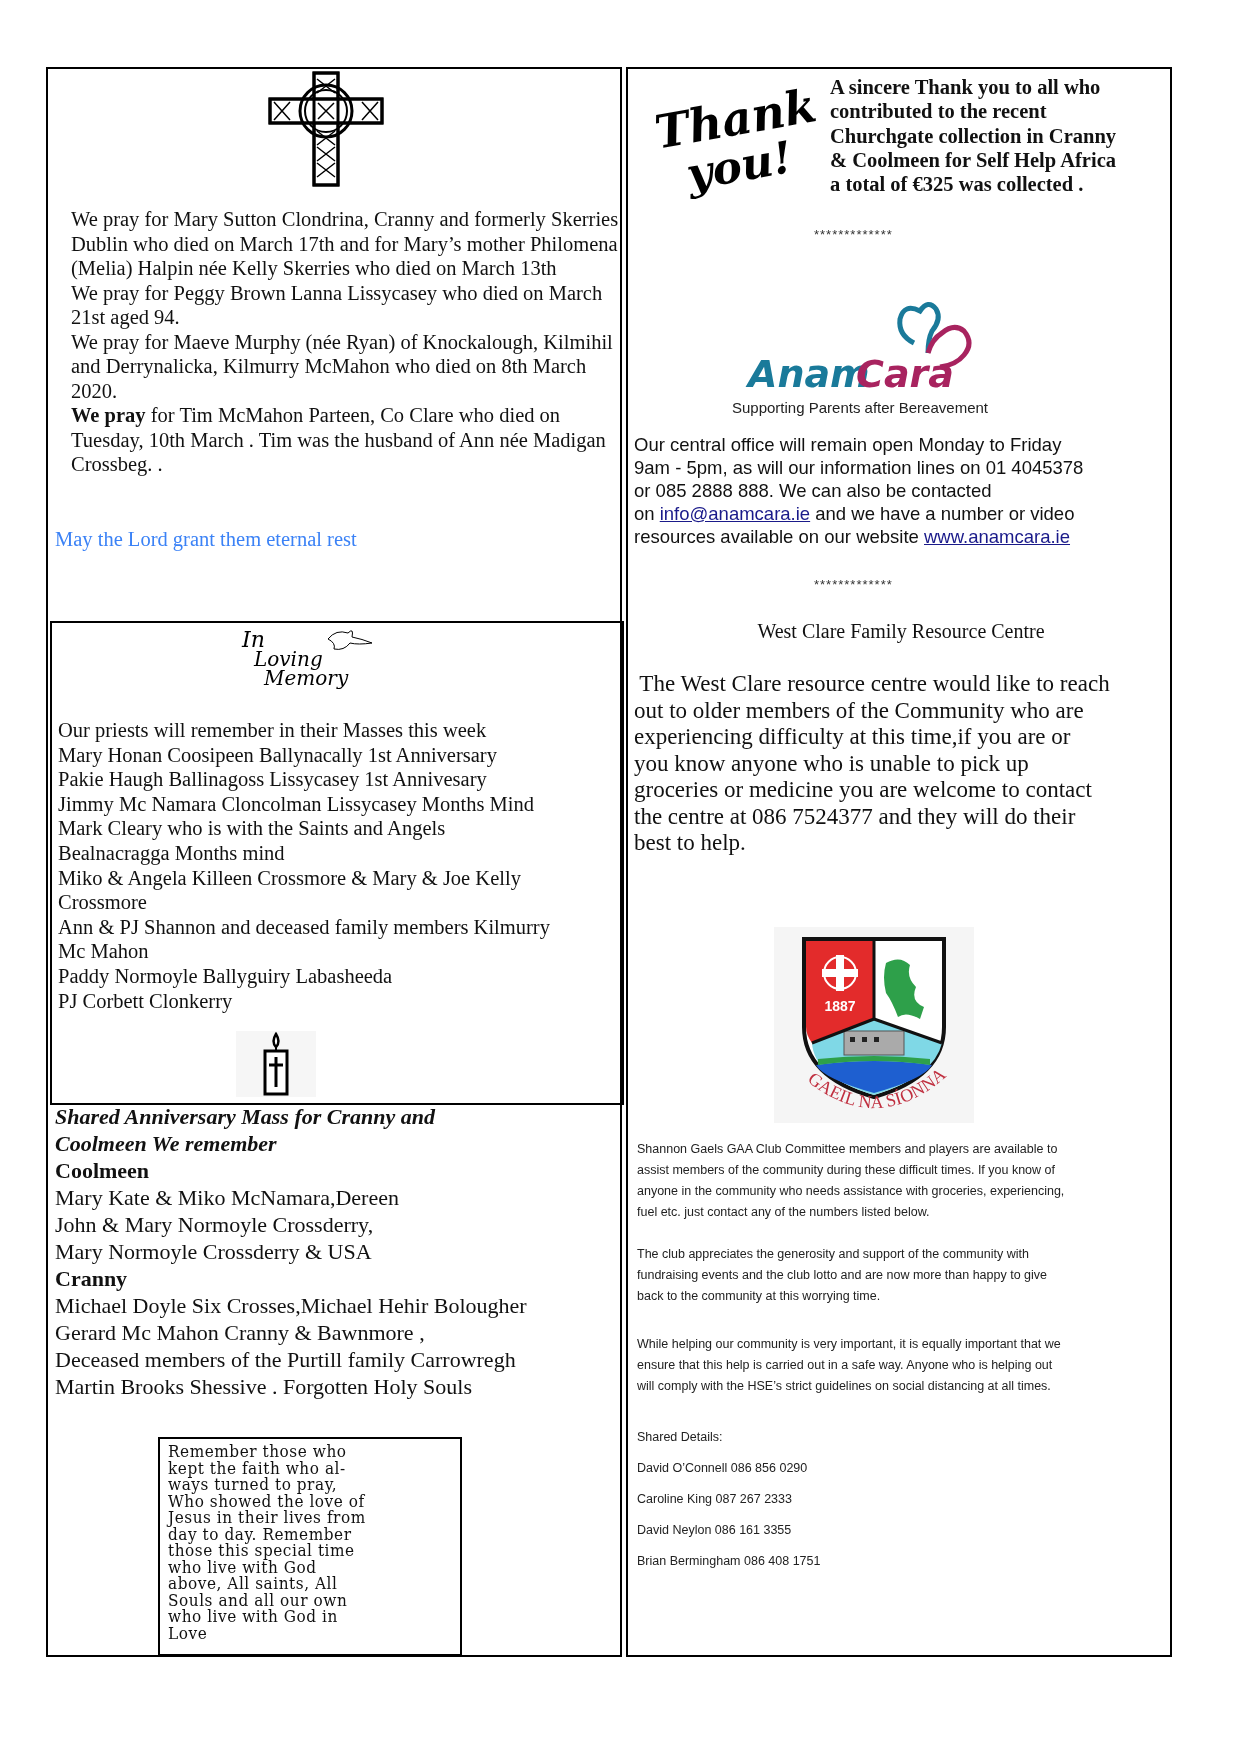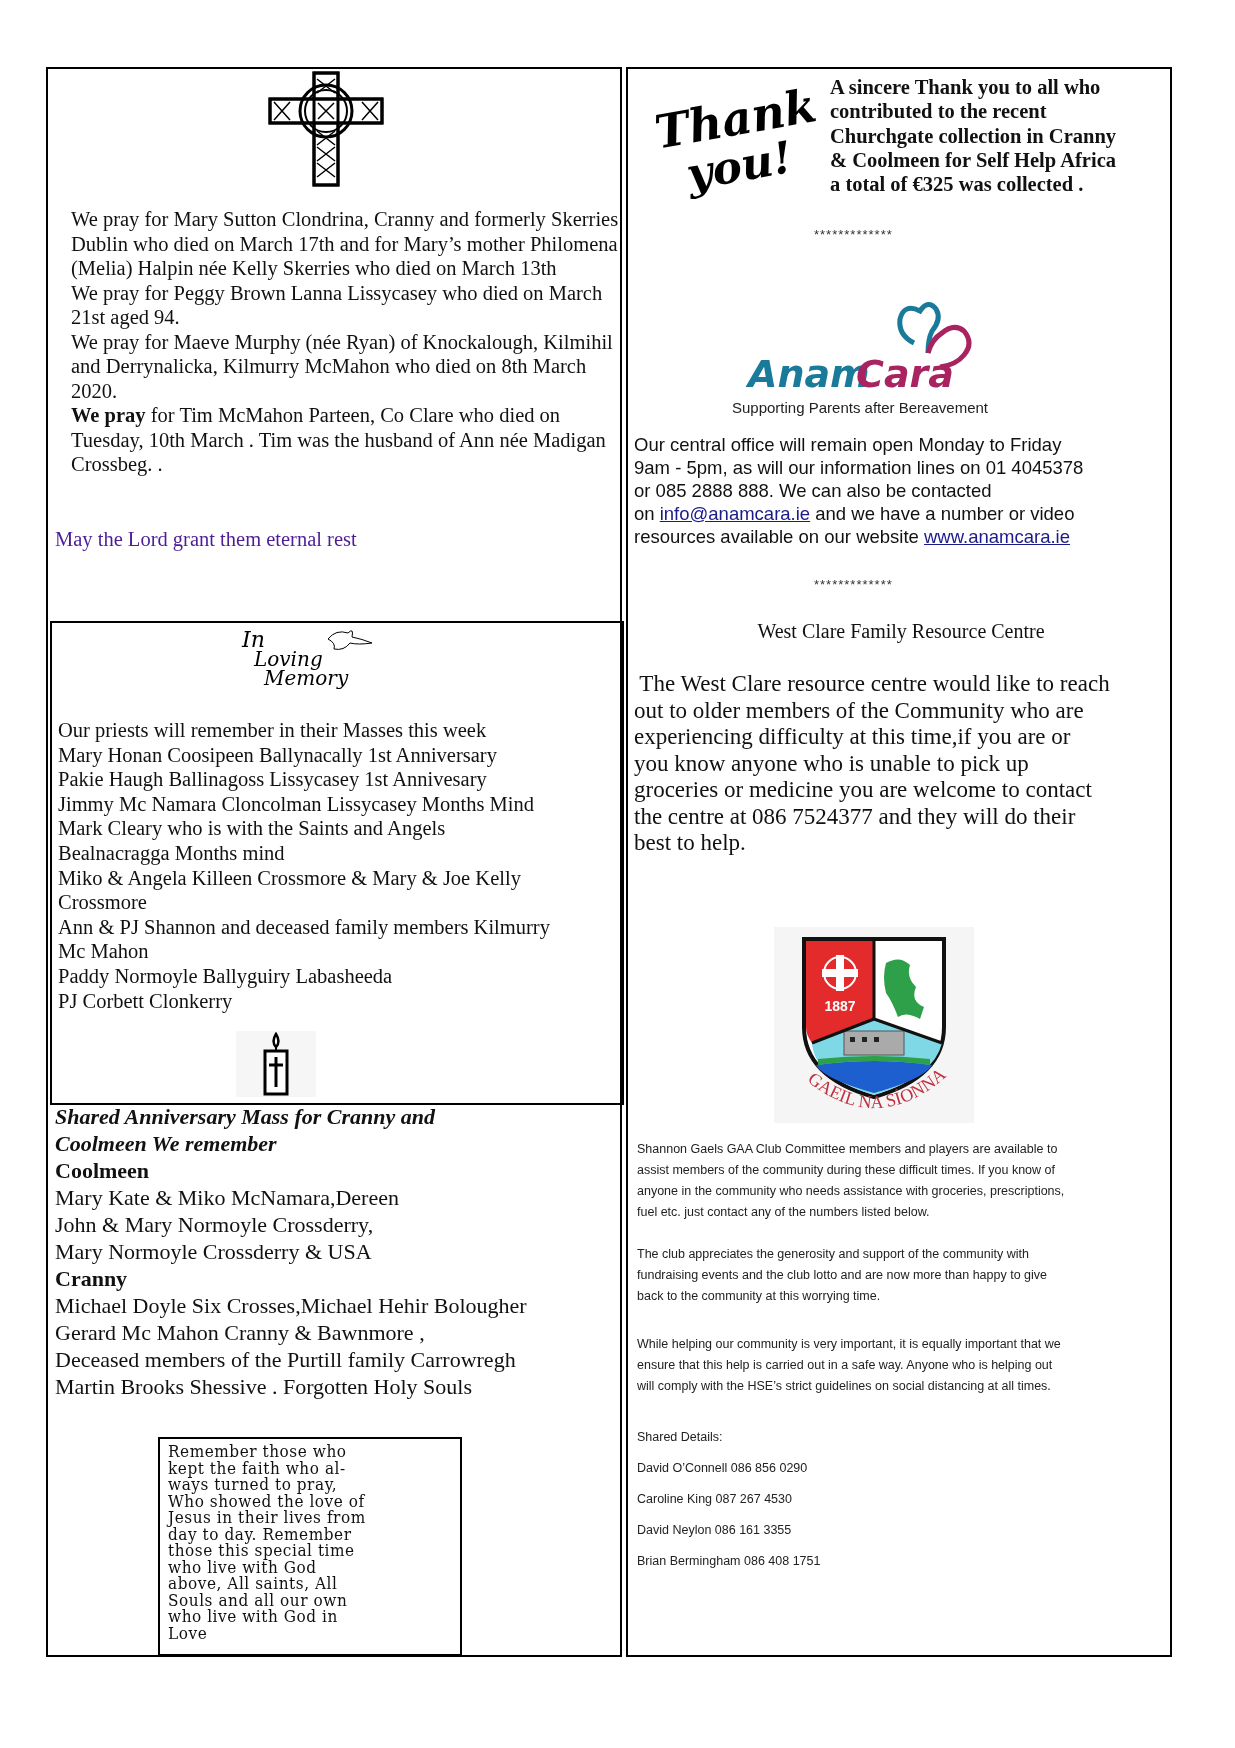--- a/index.html
+++ b/index.html
@@ -9,21 +9,21 @@
   .panel { position: absolute; border: 2px solid #000; background: #fff; }
   #left-panel { left: 46px; top: 67px; width: 576px; height: 1590px; }
   #right-panel { left: 626px; top: 67px; width: 546px; height: 1590px; }
 
   .abs { position: absolute; }
 
   
   #celtic-cross { left: 212px; top: 2px; width: 132px; height: 116px; }
   #obit-text { left: 7px; top: 138px; width: 560px; font-size: 20.5px; line-height: 24.5px; margin-left: 16px; }
   #obit-text p { margin: 0; }
-  #obit-blessing { left: 7px; top: 459px; font-size: 20.5px; color: #4c1d95; }
+  #obit-blessing { left: 7px; top: 459px; font-size: 20.5px; color: #3b82f6; }
 
   
   #memory-box { left: 2px; top: 552px; width: 574px; height: 484px; border: 2px solid #000; border-right-width: 3px; }
   #memory-logo { left: 150px; top: 0px; width: 200px; height: 70px; }
   #memory-text { left: 6px; top: 95px; width: 560px; font-size: 20.5px; line-height: 24.6px; }
 
   
   #candle-icon { left: 188px; top: 962px; width: 80px; height: 66px; }
 
   
@@ -215,34 +215,34 @@
     <path d="M62 28 L70 28 L70 42 L84 42 L84 50 L70 50 L70 64 L62 64 L62 50 L48 50 L48 42 L62 42 Z" fill="#fff"></path>
     <text x="66" y="84" text-anchor="middle" font-family="Liberation Sans, sans-serif" font-weight="bold" font-size="14" fill="#fff">1887</text>
     <path id="crest-arc" d="M28 150 Q100 212 172 150" fill="none"></path>
     <text font-family="Liberation Serif, serif" font-size="18" fill="#c03040"><textPath href="#crest-arc" startOffset="6">GAEIL NA SÍONNA</textPath></text>
   </svg>
 
   <div id="gaa-text" class="abs">
     <p>
       <span>Shannon  Gaels GAA Club Committee members and players are available to</span><br>
       <span>assist members of the community during these difficult times. If you know of</span><br>
-      <span>anyone in the community who needs assistance with groceries, prescriptions,</span><br>
+      <span>anyone in the community who needs assistance with groceries, experiencing,</span><br>
       <span>fuel etc. just contact any of the numbers listed below.</span>
     </p>
     <p style="margin-top:15px;">
       <span>The club appreciates the generosity and support of the community with</span><br>
       <span>fundraising events and the club lotto and are now more than happy to give</span><br>
       <span>back to the community at this worrying time.</span>
     </p>
     <p style="margin-top:27px;">
       <span>While helping our community is very important, it is equally important that we</span><br>
       <span>ensure that this help is carried out in a safe way. Anyone who is helping out</span><br>
       <span>will comply with the HSE’s strict guidelines on social distancing at all times.</span>
     </p>
     <div style="margin-top:30px;">
       <div class="contact-line">Shared Details:</div>
       <div class="contact-line">David O’Connell 086 856 0290</div>
-      <div class="contact-line">Caroline King 087 267 4530</div>
+      <div class="contact-line">Caroline King 087 267 2333</div>
       <div class="contact-line">David Neylon  086 161 3355</div>
       <div class="contact-line">Brian Bermingham 086 408 1751</div>
     </div>
   </div>
 </div>
 
 </body></html>

